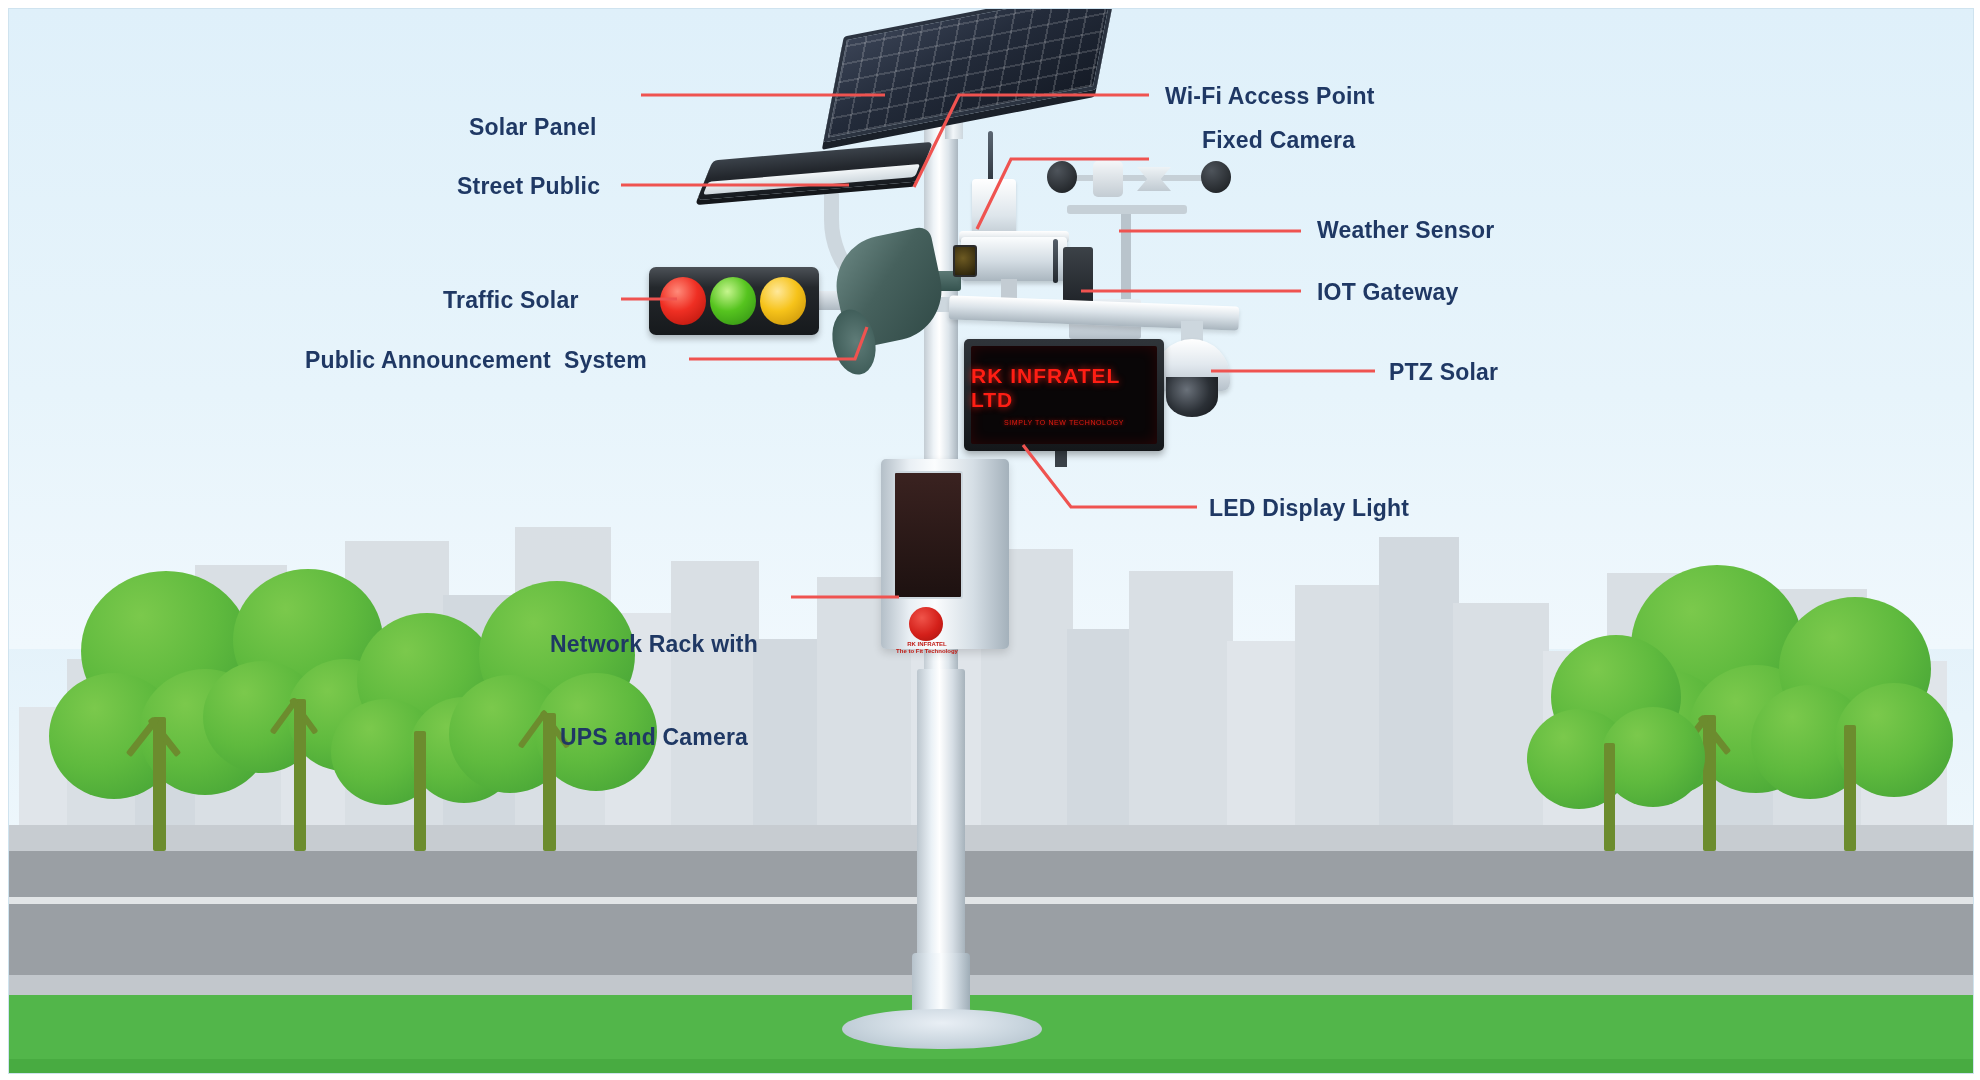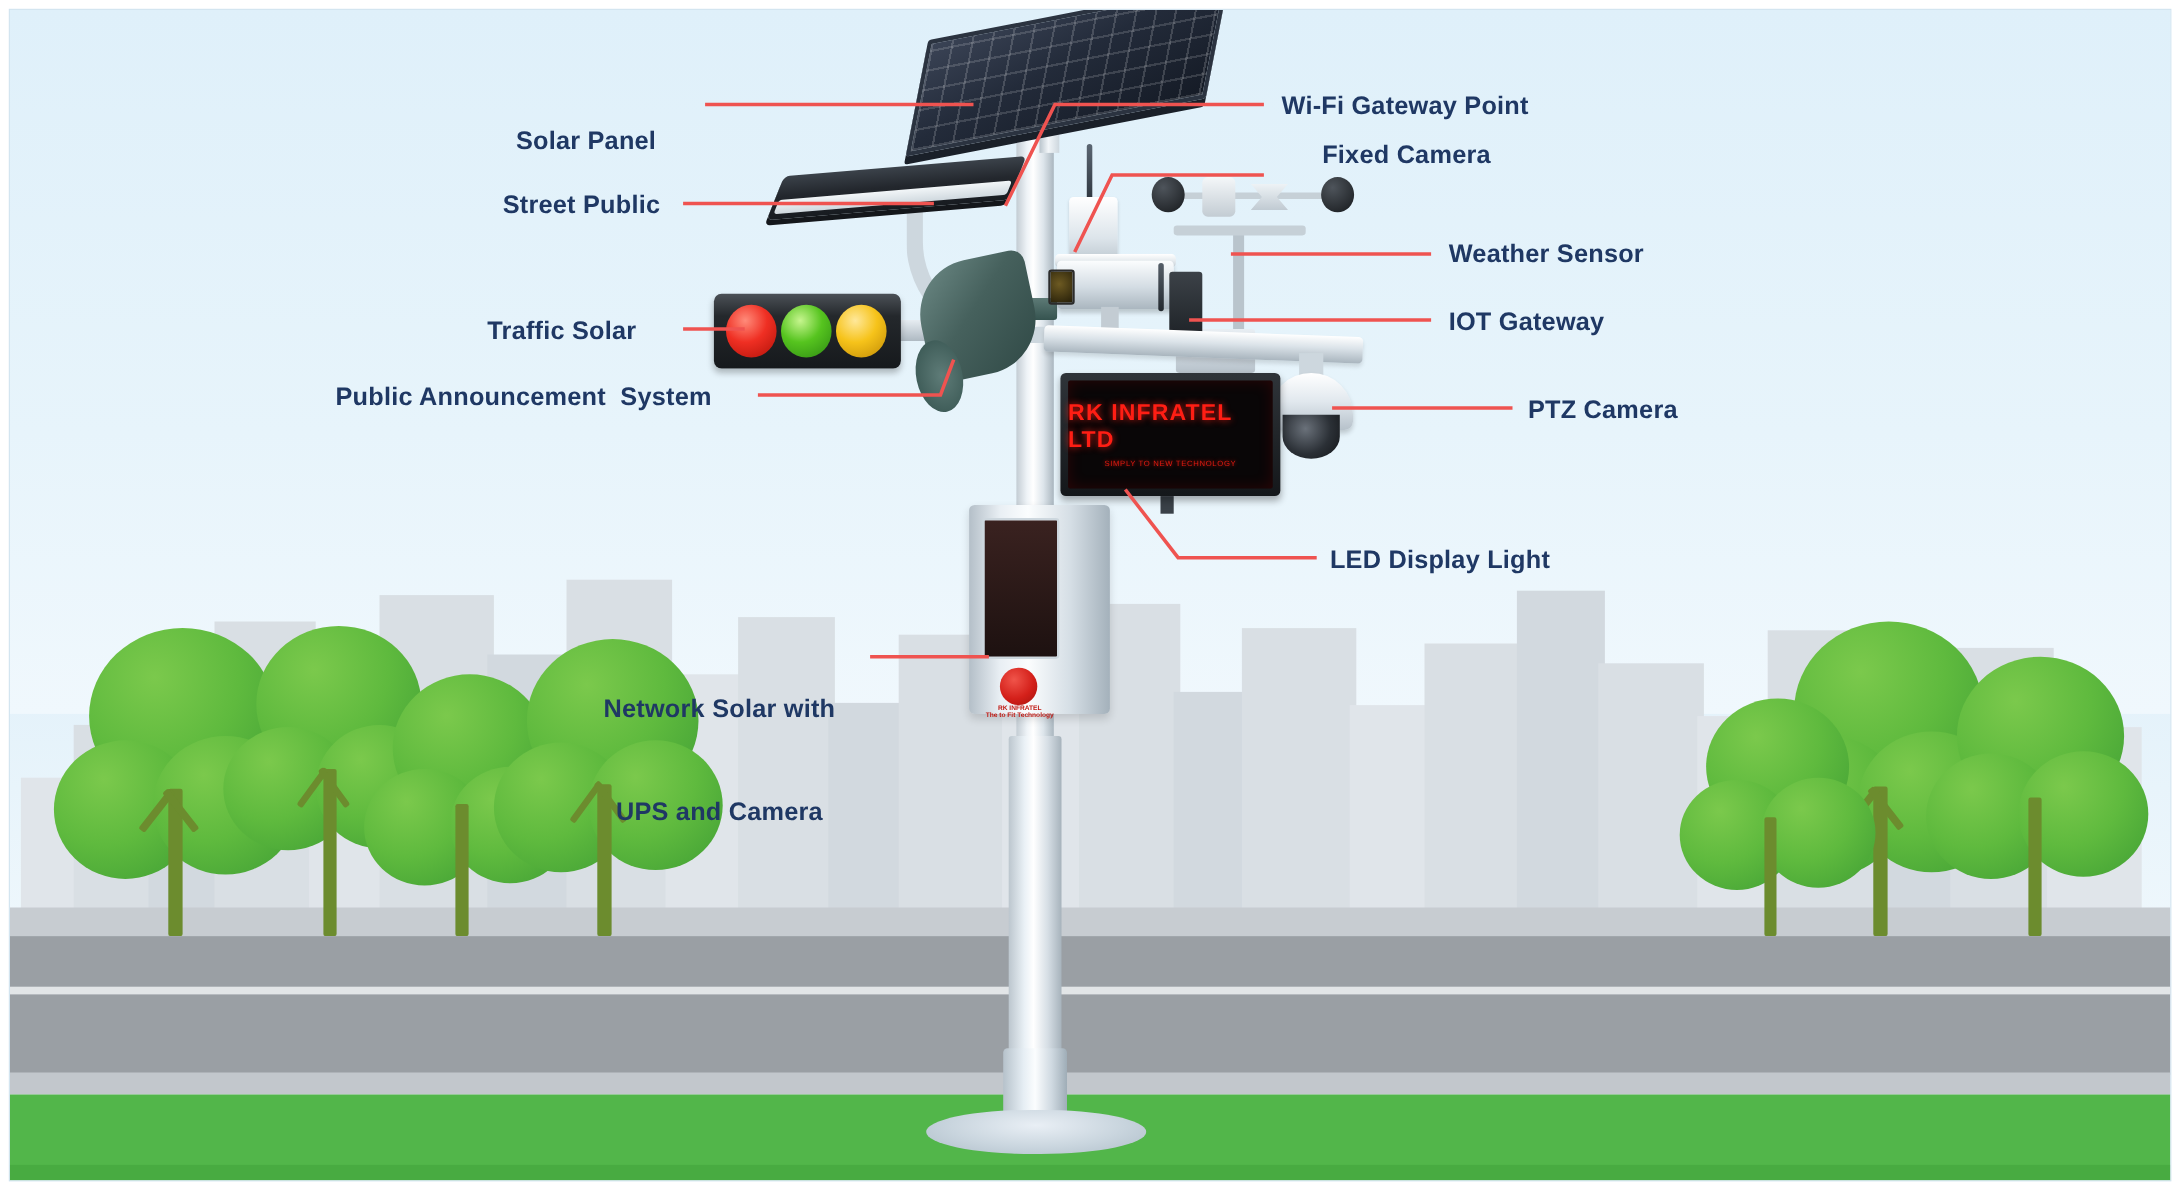--- a/index.html
+++ b/index.html
@@ -359,25 +359,25 @@
       <line class="leader" x1="1072" y1="282" x2="1292" y2="282"></line>
       <line class="leader" x1="1202" y1="362" x2="1366" y2="362"></line>
       <polyline class="leader" points="1014,436 1062,498 1188,498"></polyline>
     </svg>
 
     <div class="label" style="left:460px;top:72px;margin-top:31px;">Solar Panel</div>
     <div class="label" style="left:448px;top:162px;">Street Public</div>
     <div class="label" style="left:434px;top:276px;">Traffic Solar</div>
     <div class="label" style="left:296px;top:336px;">Public Announcement  System</div>
     <div class="label two" style="left:520px;top:558px;text-align:center;width:250px;">
-      <div>Network Solar with</div>
+      <div>Network Rack with</div>
       <div>UPS and Camera</div>
     </div>
 
-    <div class="label" style="left:1156px;top:72px;">Wi-Fi Gateway Point</div>
+    <div class="label" style="left:1156px;top:72px;">Wi-Fi Access Point</div>
     <div class="label" style="left:1156px;top:116px;margin-left:37px;">Fixed Camera</div>
     <div class="label" style="left:1308px;top:206px;">Weather Sensor</div>
     <div class="label" style="left:1308px;top:268px;">IOT Gateway</div>
-    <div class="label" style="left:1380px;top:348px;">PTZ Camera</div>
+    <div class="label" style="left:1380px;top:348px;">PTZ Solar</div>
     <div class="label" style="left:1200px;top:484px;">LED Display Light</div>
 
   </div>
 </div>
 
 </body></html>

